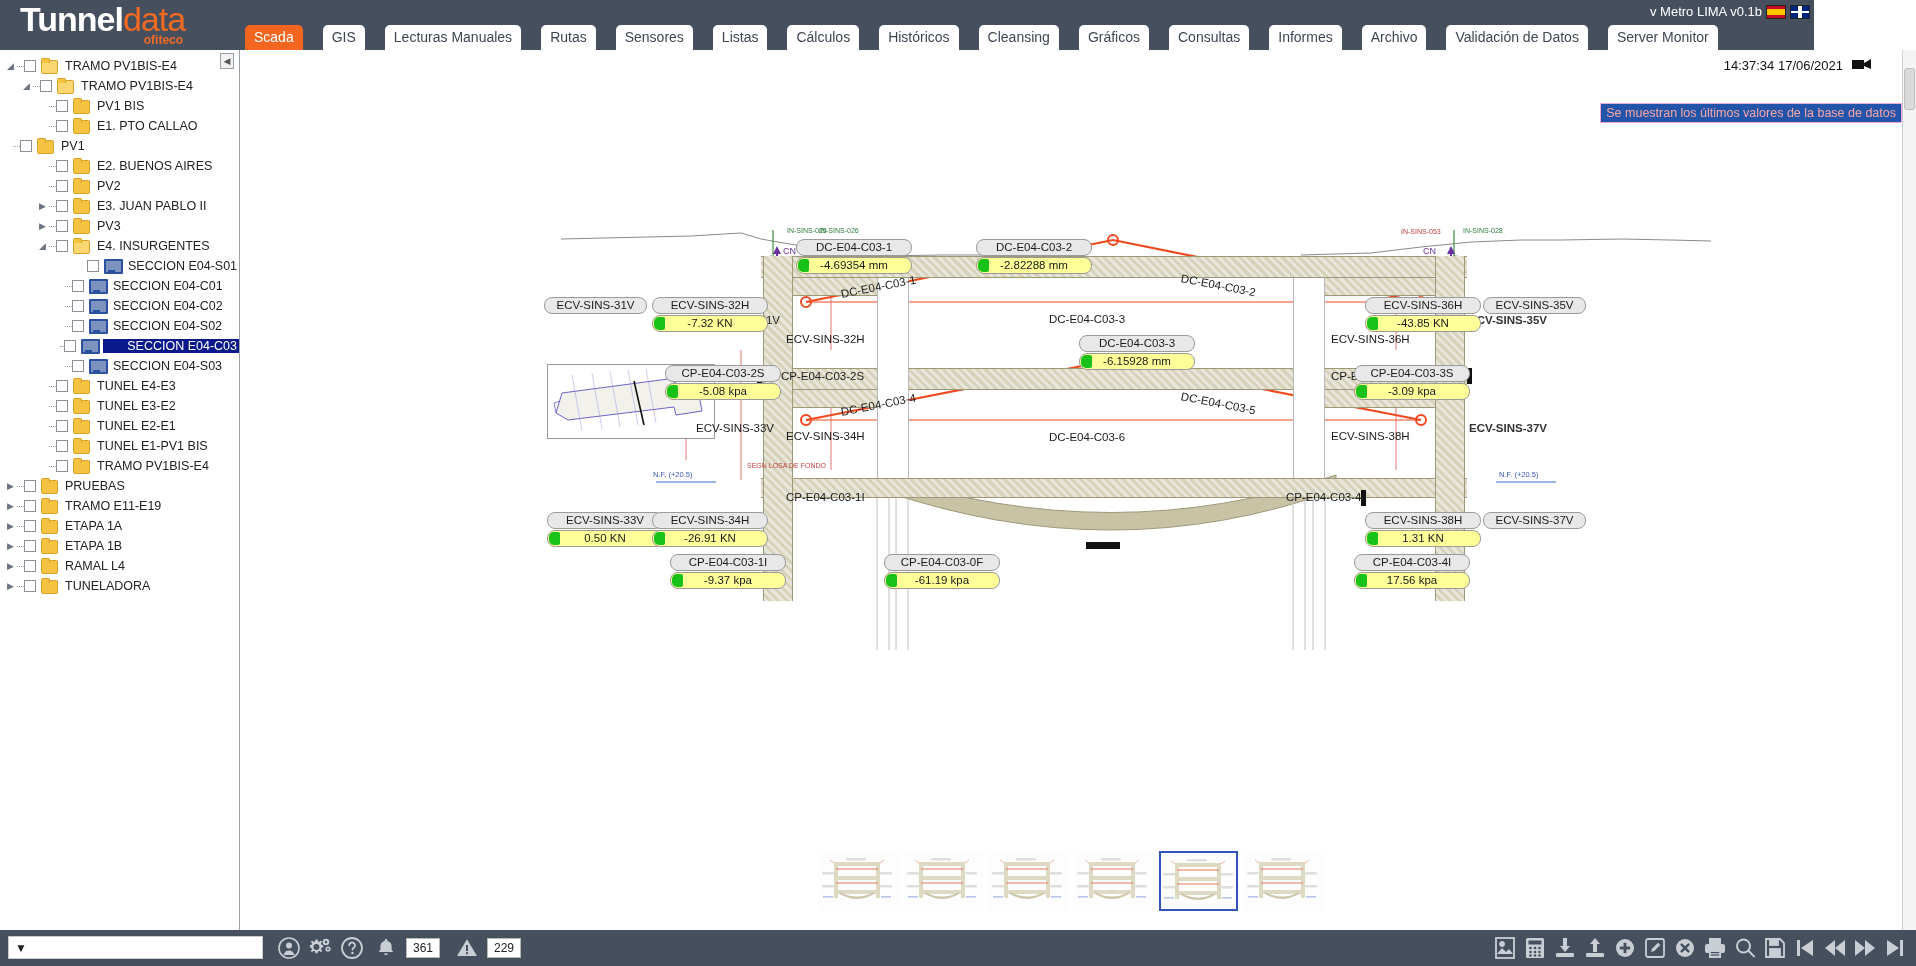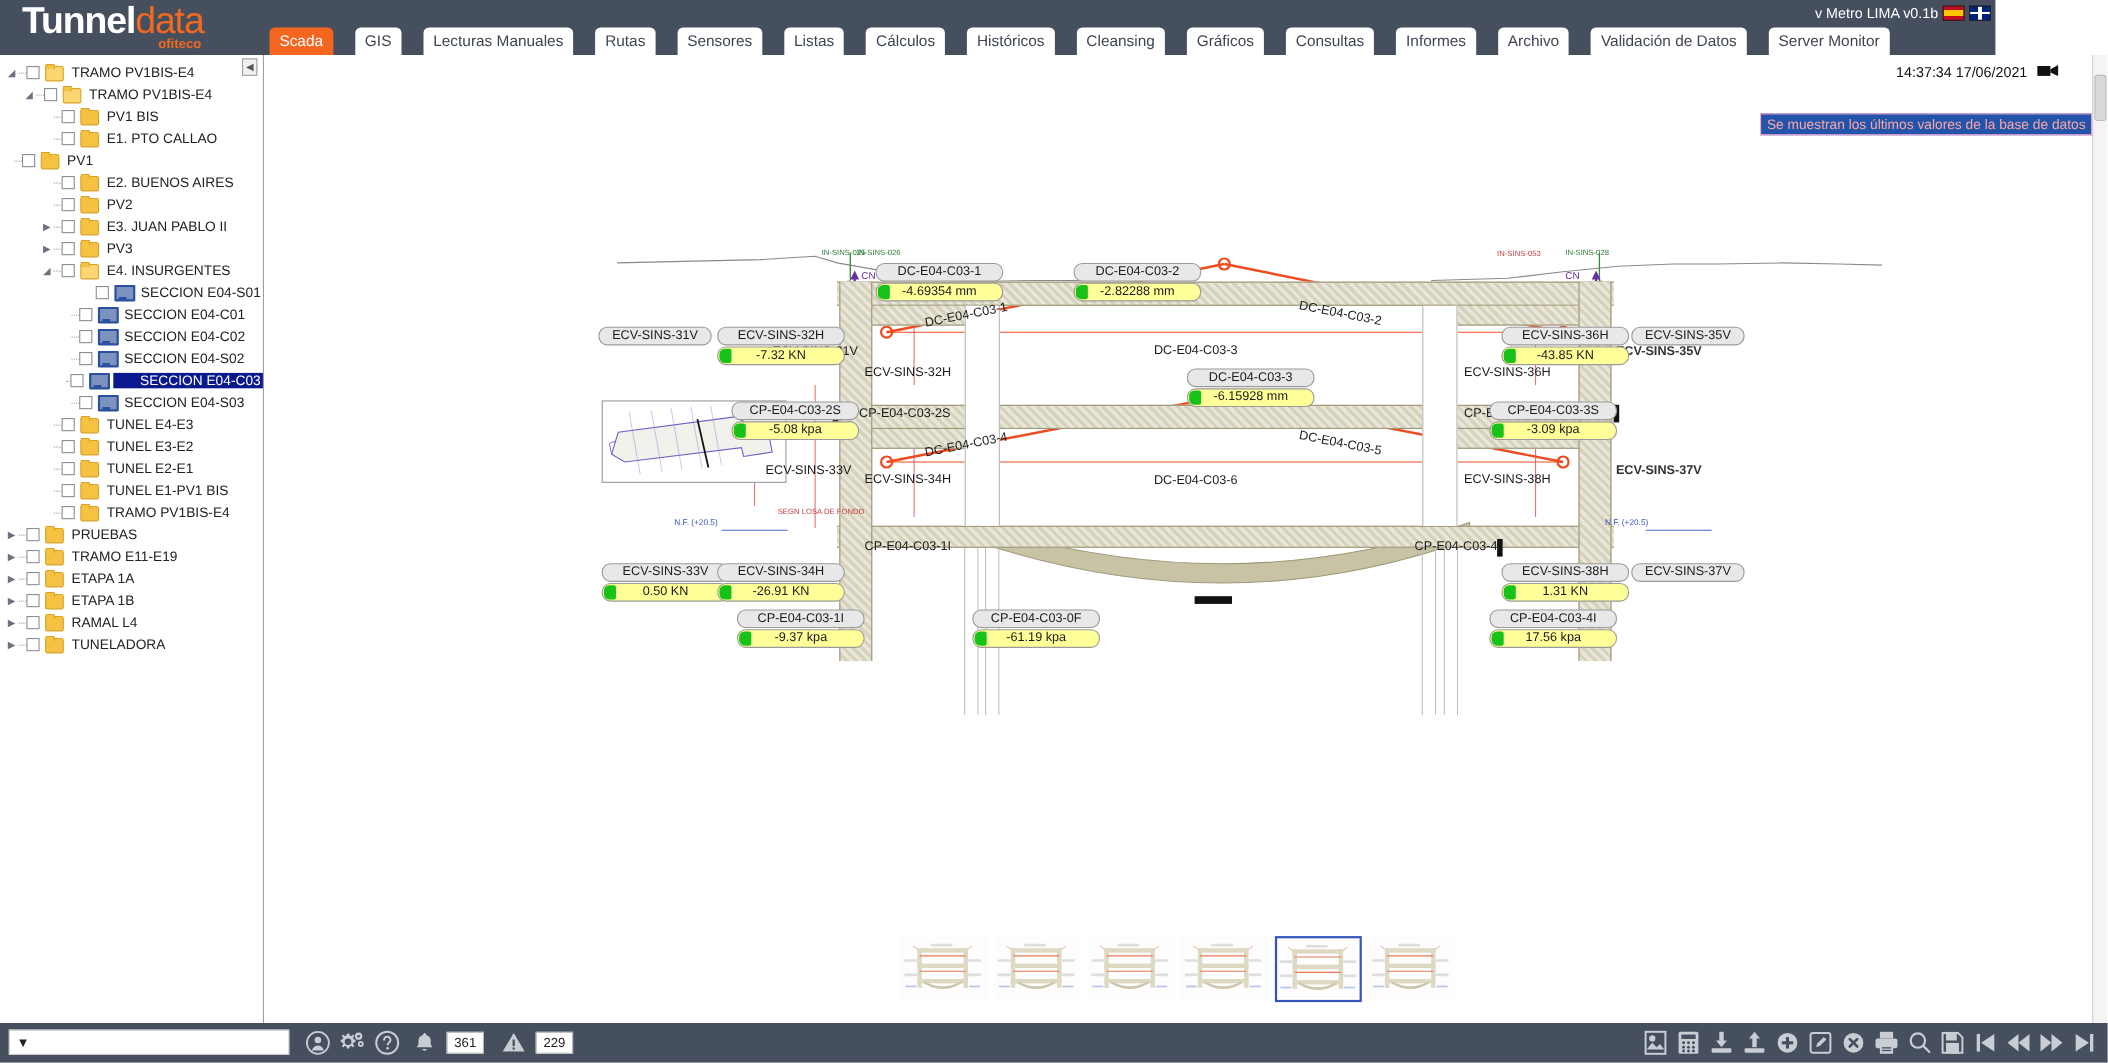--- a/index.html
+++ b/index.html
@@ -171,21 +171,21 @@
   .pill {
     position: absolute; width: 103px; height: 17px;
     background: #e8e8e8; border: 1px solid #9a9a9a; border-radius: 8px;
     font-size: 11.5px; line-height: 15px; text-align: center;
     color: #1a1a1a; white-space: nowrap;
   }
   .plain-lbl {
     position: absolute; font-size: 11.5px; color: #1a1a1a; white-space: nowrap;
   }
   .plain-lbl.bold { font-weight: bold; color: #333; }
-  .tiny-lbl { position: absolute; font-size: 7px; white-space: nowrap; }
+  .tiny-lbl { position: absolute; font-size: 7px; white-space: nowrap; margin-left: 40px; }
   .cn-arrow { position: absolute; font-size: 9px; color: #6a2fa0; }
 
   
   #inset {
     position: absolute; left: 306px; top: 314px; width: 168px; height: 75px;
     border: 1px solid #999; background: #ffffff;
   }
 
   
   #thumbstrip {

